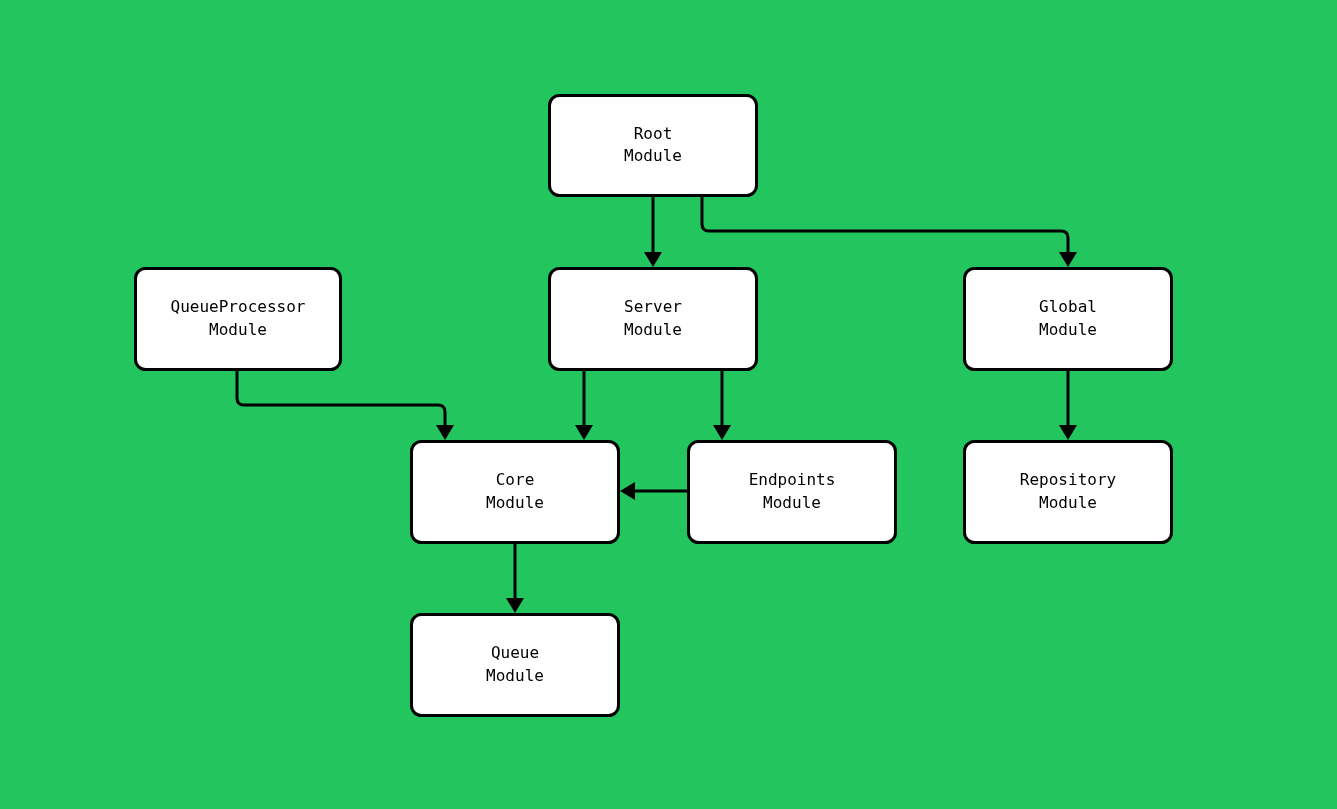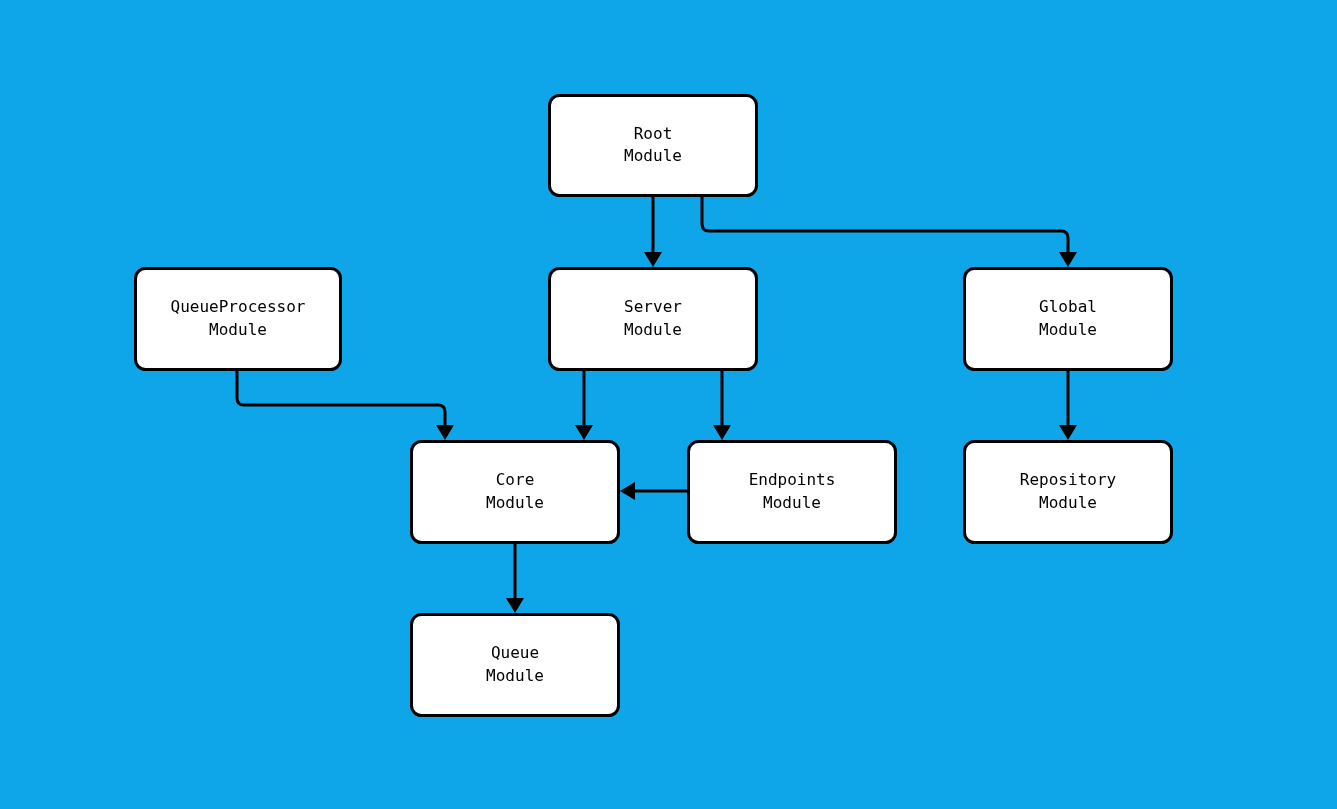--- a/index.html
+++ b/index.html
@@ -11,21 +11,21 @@
   body {
     width: 1337px;
     height: 809px;
     overflow: hidden;
     font-family: "DejaVu Sans Mono", "Liberation Mono", monospace;
   }
   #diagram-canvas {
     position: relative;
     width: 1337px;
     height: 809px;
-    background: #0ea5e9;
+    background: #22c55e;
   }
   svg.diagram-svg {
     position: absolute;
     top: 0;
     left: 0;
     width: 1337px;
     height: 809px;
     display: block;
   }
   .node-box {

